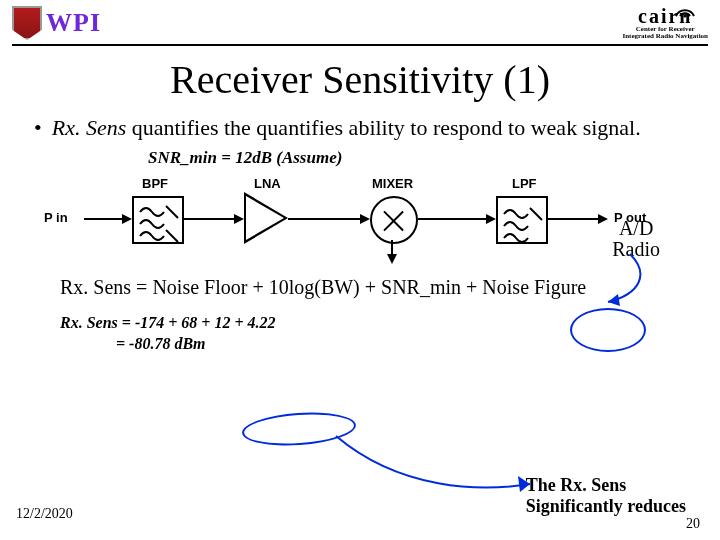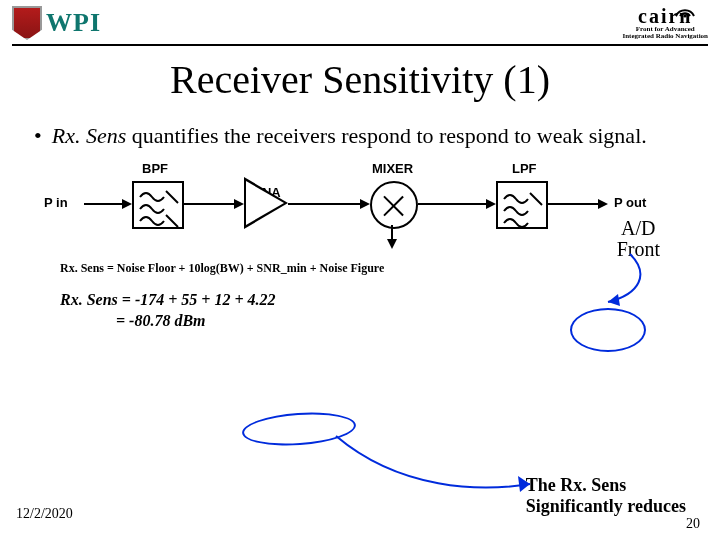--- a/index.html
+++ b/index.html
@@ -25,52 +25,52 @@
     font-weight: bold;
     font-size: 15px;
   }
   .logo-wpi { display: flex; align-items: center; gap: 4px; }
   .wpi-shield {
     width: 26px; height: 30px;
     background: linear-gradient(#b31b1b,#8a1414);
     border: 2px solid #999;
     clip-path: polygon(0 0,100% 0,100% 70%,50% 100%,0 70%);
   }
-  .wpi-text { font-family: Georgia, serif; font-weight: bold; font-size: 26px; color: #0f766e; letter-spacing: 1px; }
+  .wpi-text { font-family: Georgia, serif; font-weight: bold; font-size: 26px; color: #6d28d9; letter-spacing: 1px; }
   .logo-cairn { text-align: center; line-height: 1; }
   .cairn-main { font-weight: bold; font-size: 20px; letter-spacing: 2px; }
   .cairn-sub { font-size: 7px; font-weight: bold; }
   .cairn-wifi { position: absolute; right: 24px; top: 4px; }
   .hr { border: none; border-top: 2px solid #000; margin: 4px 12px 0 12px; }
   .title {
     text-align: center;
     font-size: 40px;
-    margin: 10px 0 20px 0;
+    margin: 10px 0 12px 0;
   }
   .content { padding: 0 34px; font-size: 22px; }
   .bullet { display: flex; gap: 10px; margin-bottom: 6px; }
   .bullet .dot { flex: 0 0 auto; }
   .assume-block {
     font-weight: bold; font-style: italic;
     font-size: 17px;
     margin: 6px 0 2px 148px;
     line-height: 1.25;
   }
   .ad-label {
     position: absolute;
     right: 60px;
     top: 218px;
     font-size: 20px;
     text-align: center;
     line-height: 1.05;
     margin-left: 27px;
   }
   .equation {
-    font-weight: bold;
-    font-size: 12px;
+    font-weight: normal;
+    font-size: 20px;
     margin: 14px 14px 0 60px;
   }
   .equation2 {
     font-weight: bold; font-style: italic;
     font-size: 16px;
     margin: 14px 0 0 60px;
     line-height: 1.3;
   }
   .sig-reduces {
     position: absolute;
@@ -151,43 +151,44 @@
     <div class="wpi-shield"></div>
     <div class="wpi-text">WPI</div>
   </div>
   <div class="logo-cairn">
     <svg class="cairn-wifi" width="22" height="14">
       <path d="M2 12 A10 10 0 0 1 20 12" fill="none" stroke="#000" stroke-width="2"></path>
       <path d="M6 12 A6 6 0 0 1 16 12" fill="none" stroke="#000" stroke-width="2"></path>
       <circle cx="11" cy="12" r="1.6" fill="#000"></circle>
     </svg>
     <div class="cairn-main">cairn</div>
-    <div class="cairn-sub">Front for Advanced</div>
+    <div class="cairn-sub">Center for Receiver</div>
     <div class="cairn-sub">Integrated Radio Navigation</div>
   </div>
 </div>
 <hr class="hr">
 
 <div class="title">Receiver Sensitivity (1)</div>
 
 <div class="content">
   <div class="bullet">
     <span class="dot">•</span>
     <span>
-      <i><span>Rx. Sens</span></i><span> quantifies the receivers respond to respond to weak signal.</span>
+      <i><span>Rx. Sens</span></i><span> quantifies the quantifies ability to respond to weak signal.</span>
     </span>
   </div>
 </div>
 
 <div class="assume-block">
+  <div>SNR_min = 12dB (Assume)</div>
 </div>
 
 <div class="ad-label">
   <div>A/D</div>
-  <div>Front</div>
+  <div>Radio</div>
 </div>
 
 <div class="chain">
   <div class="lbl" style="left:4px; top:40px;">P in</div>
   <div class="wire" style="left:44px; top:48px; width:44px;"></div>
   <div class="arrowhead" style="left:82px; top:44px;"></div>
 
   <div class="lbl" style="left:102px; top:6px;">BPF</div>
   <div class="filter-box" style="left:92px; top:26px;">
     <svg class="wave-svg" viewBox="0 0 48 44">
@@ -195,21 +196,21 @@
       <path d="M6 26 q6 -8 12 0 t12 0" fill="none" stroke="#000" stroke-width="2"></path>
       <path d="M6 38 q6 -8 12 0 t12 0" fill="none" stroke="#000" stroke-width="2"></path>
       <line x1="32" y1="8" x2="44" y2="20" stroke="#000" stroke-width="2"></line>
       <line x1="32" y1="32" x2="44" y2="44" stroke="#000" stroke-width="2"></line>
     </svg>
   </div>
 
   <div class="wire" style="left:142px; top:48px; width:58px;"></div>
   <div class="arrowhead" style="left:194px; top:44px;"></div>
 
-  <div class="lbl" style="left:214px; top:6px;margin-top:24px;">LNA</div>
+  <div class="lbl" style="left:214px; top:6px;">LNA</div>
   <div class="amp-tri" style="left:204px; top:22px;"></div>
 
   <div class="wire" style="left:248px; top:48px; width:78px;"></div>
   <div class="arrowhead" style="left:320px; top:44px;"></div>
 
   <div class="lbl" style="left:332px; top:6px;">MIXER</div>
   <div class="mixer" style="left:330px; top:26px;"></div>
   <div class="wire" style="left:351px; top:70px; width:2px; height:22px;"></div>
   <div style="position:absolute;left:347px;top:84px;width:0;height:0;border-left:5px solid transparent;border-right:5px solid transparent;border-bottom:10px solid #000;transform:rotate(180deg);"></div>
 
@@ -226,21 +227,21 @@
     </svg>
   </div>
 
   <div class="wire" style="left:506px; top:48px; width:58px;"></div>
   <div class="arrowhead" style="left:558px; top:44px;"></div>
   <div class="lbl" style="left:574px; top:40px;">P out</div>
 </div>
 
 <div class="equation">Rx. Sens = Noise Floor + 10log(BW) + SNR_min + Noise Figure</div>
 <div class="equation2">
-  <div>Rx. Sens = -174 + 55 + 12 + 4.22</div>
+  <div>Rx. Sens = -174 + 68 + 12 + 4.22</div>
   <div>&nbsp;&nbsp;&nbsp;&nbsp;&nbsp;&nbsp;&nbsp;&nbsp;&nbsp;&nbsp;&nbsp;&nbsp;&nbsp;&nbsp;= -80.78 dBm</div>
 </div>
 
 <div class="sig-reduces">
   <div>The Rx. Sens</div>
   <div>Significantly reduces</div>
 </div>
 
 <div class="footer-date">12/2/2020</div>
 <div class="page-num">20</div>

